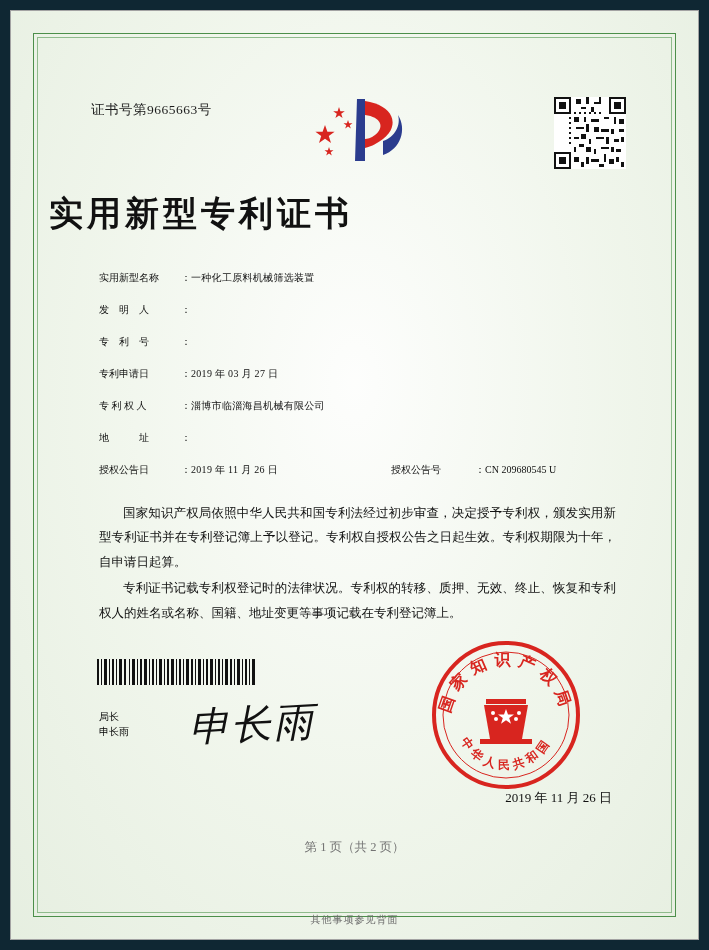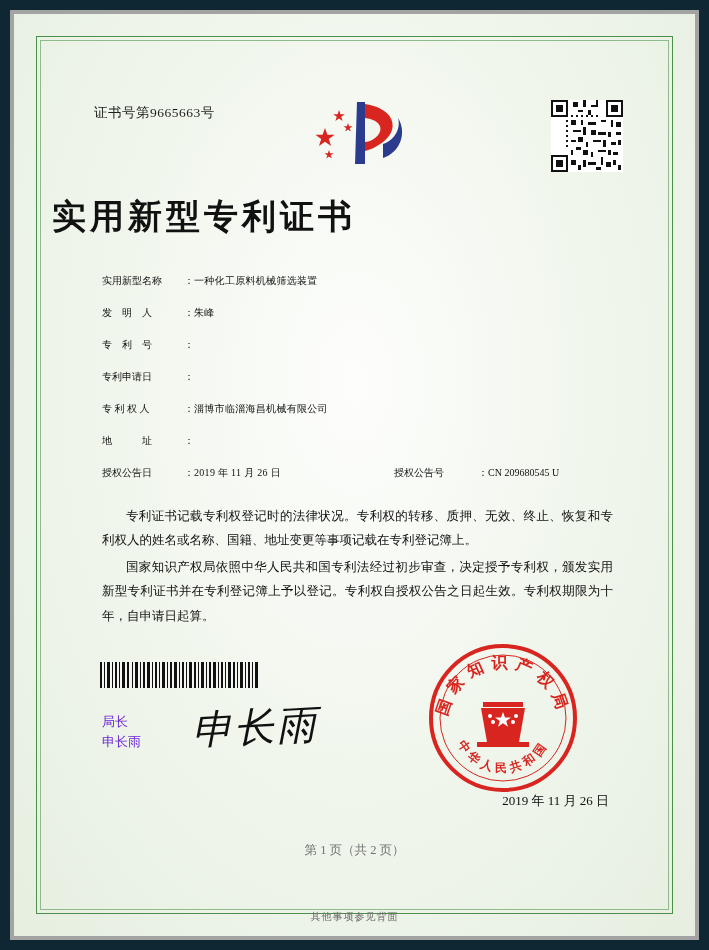--- a/index.html
+++ b/index.html
@@ -22,21 +22,21 @@
     box-sizing: border-box;
     background: #0f2733;      
     padding: 10px;
   }
   .frame-inner {
     position: relative;
     width: 100%;
     height: 100%;
     box-sizing: border-box;
     background: #f2f6ee;
-    border: 4px solid #a3a3a3;
+    border: 1px solid #a3a3a3;
     overflow: hidden;
   }
   
   .paper-tint {
     position: absolute;
     inset: 0;
     background:
       radial-gradient(ellipse at 50% 40%, rgba(255,255,255,0.85) 0%, rgba(238,245,233,0.6) 55%, rgba(226,236,220,0.75) 100%);
     pointer-events: none;
   }
@@ -174,23 +174,23 @@
     top: 610px;
     width: 160px;
     height: 26px;
   }
 
   
   .sign-block {
     position: absolute;
     left: 50px;
     top: 660px;
-    font-size: 13px;
+    font-size: 10px;
     line-height: 1.5;
-    color: #6d28d9;
+    color: #000000;
   }
   .sign-script {
     position: absolute;
     left: 140px;
     top: 648px;
     font-size: 40px;
     font-style: italic;
     font-family: "DejaVu Serif", serif;
     color: #111;
     letter-spacing: 2px;
@@ -351,31 +351,31 @@
 
         <div class="field-row">
           <span class="field-label">实用新型名称</span>
           <span class="field-sep">：</span>
           <span class="field-value">一种化工原料机械筛选装置</span>
         </div>
 
         <div class="field-row">
           <span class="field-label">发　明　人</span>
           <span class="field-sep">：</span>
-          <span class="field-value">朱峰</span>
         </div>
 
         <div class="field-row">
           <span class="field-label">专　利　号</span>
           <span class="field-sep">：</span>
         </div>
 
         <div class="field-row">
           <span class="field-label">专利申请日</span>
           <span class="field-sep">：</span>
+          <span class="field-value">2019 年 03 月 27 日</span>
         </div>
 
         <div class="field-row">
           <span class="field-label">专 利 权 人</span>
           <span class="field-sep">：</span>
           <span class="field-value">淄博市临淄海昌机械有限公司</span>
         </div>
 
         <div class="field-row">
           <span class="field-label">地　　　址</span>
@@ -386,22 +386,22 @@
           <span class="field-label">授权公告日</span>
           <span class="field-sep">：</span>
           <span class="field-value">2019 年 11 月 26 日</span>
           <span class="field-label2">授权公告号</span>
           <span class="field-sep">：</span>
           <span class="field-value2">CN 209680545 U</span>
         </div>
       </div>
 
       <div class="paragraphs">
+        <p>国家知识产权局依照中华人民共和国专利法经过初步审查，决定授予专利权，颁发实用新型专利证书并在专利登记簿上予以登记。专利权自授权公告之日起生效。专利权期限为十年，自申请日起算。</p>
         <p>专利证书记载专利权登记时的法律状况。专利权的转移、质押、无效、终止、恢复和专利权人的姓名或名称、国籍、地址变更等事项记载在专利登记簿上。</p>
-        <p>国家知识产权局依照中华人民共和国专利法经过初步审查，决定授予专利权，颁发实用新型专利证书并在专利登记簿上予以登记。专利权自授权公告之日起生效。专利权期限为十年，自申请日起算。</p>
       </div>
 
       <div class="barcode">
         <svg viewBox="0 0 160 26" width="160" height="26" shape-rendering="crispEdges" aria-hidden="true">
           <rect width="160" height="26" fill="#f2f6ee"></rect>
           <g fill="#111111">
             <rect x="0" y="0" width="2" height="26"></rect>
               <rect x="4" y="0" width="1" height="26"></rect>
             <rect x="7" y="0" width="3" height="26"></rect>
               <rect x="12" y="0" width="1" height="26"></rect>

